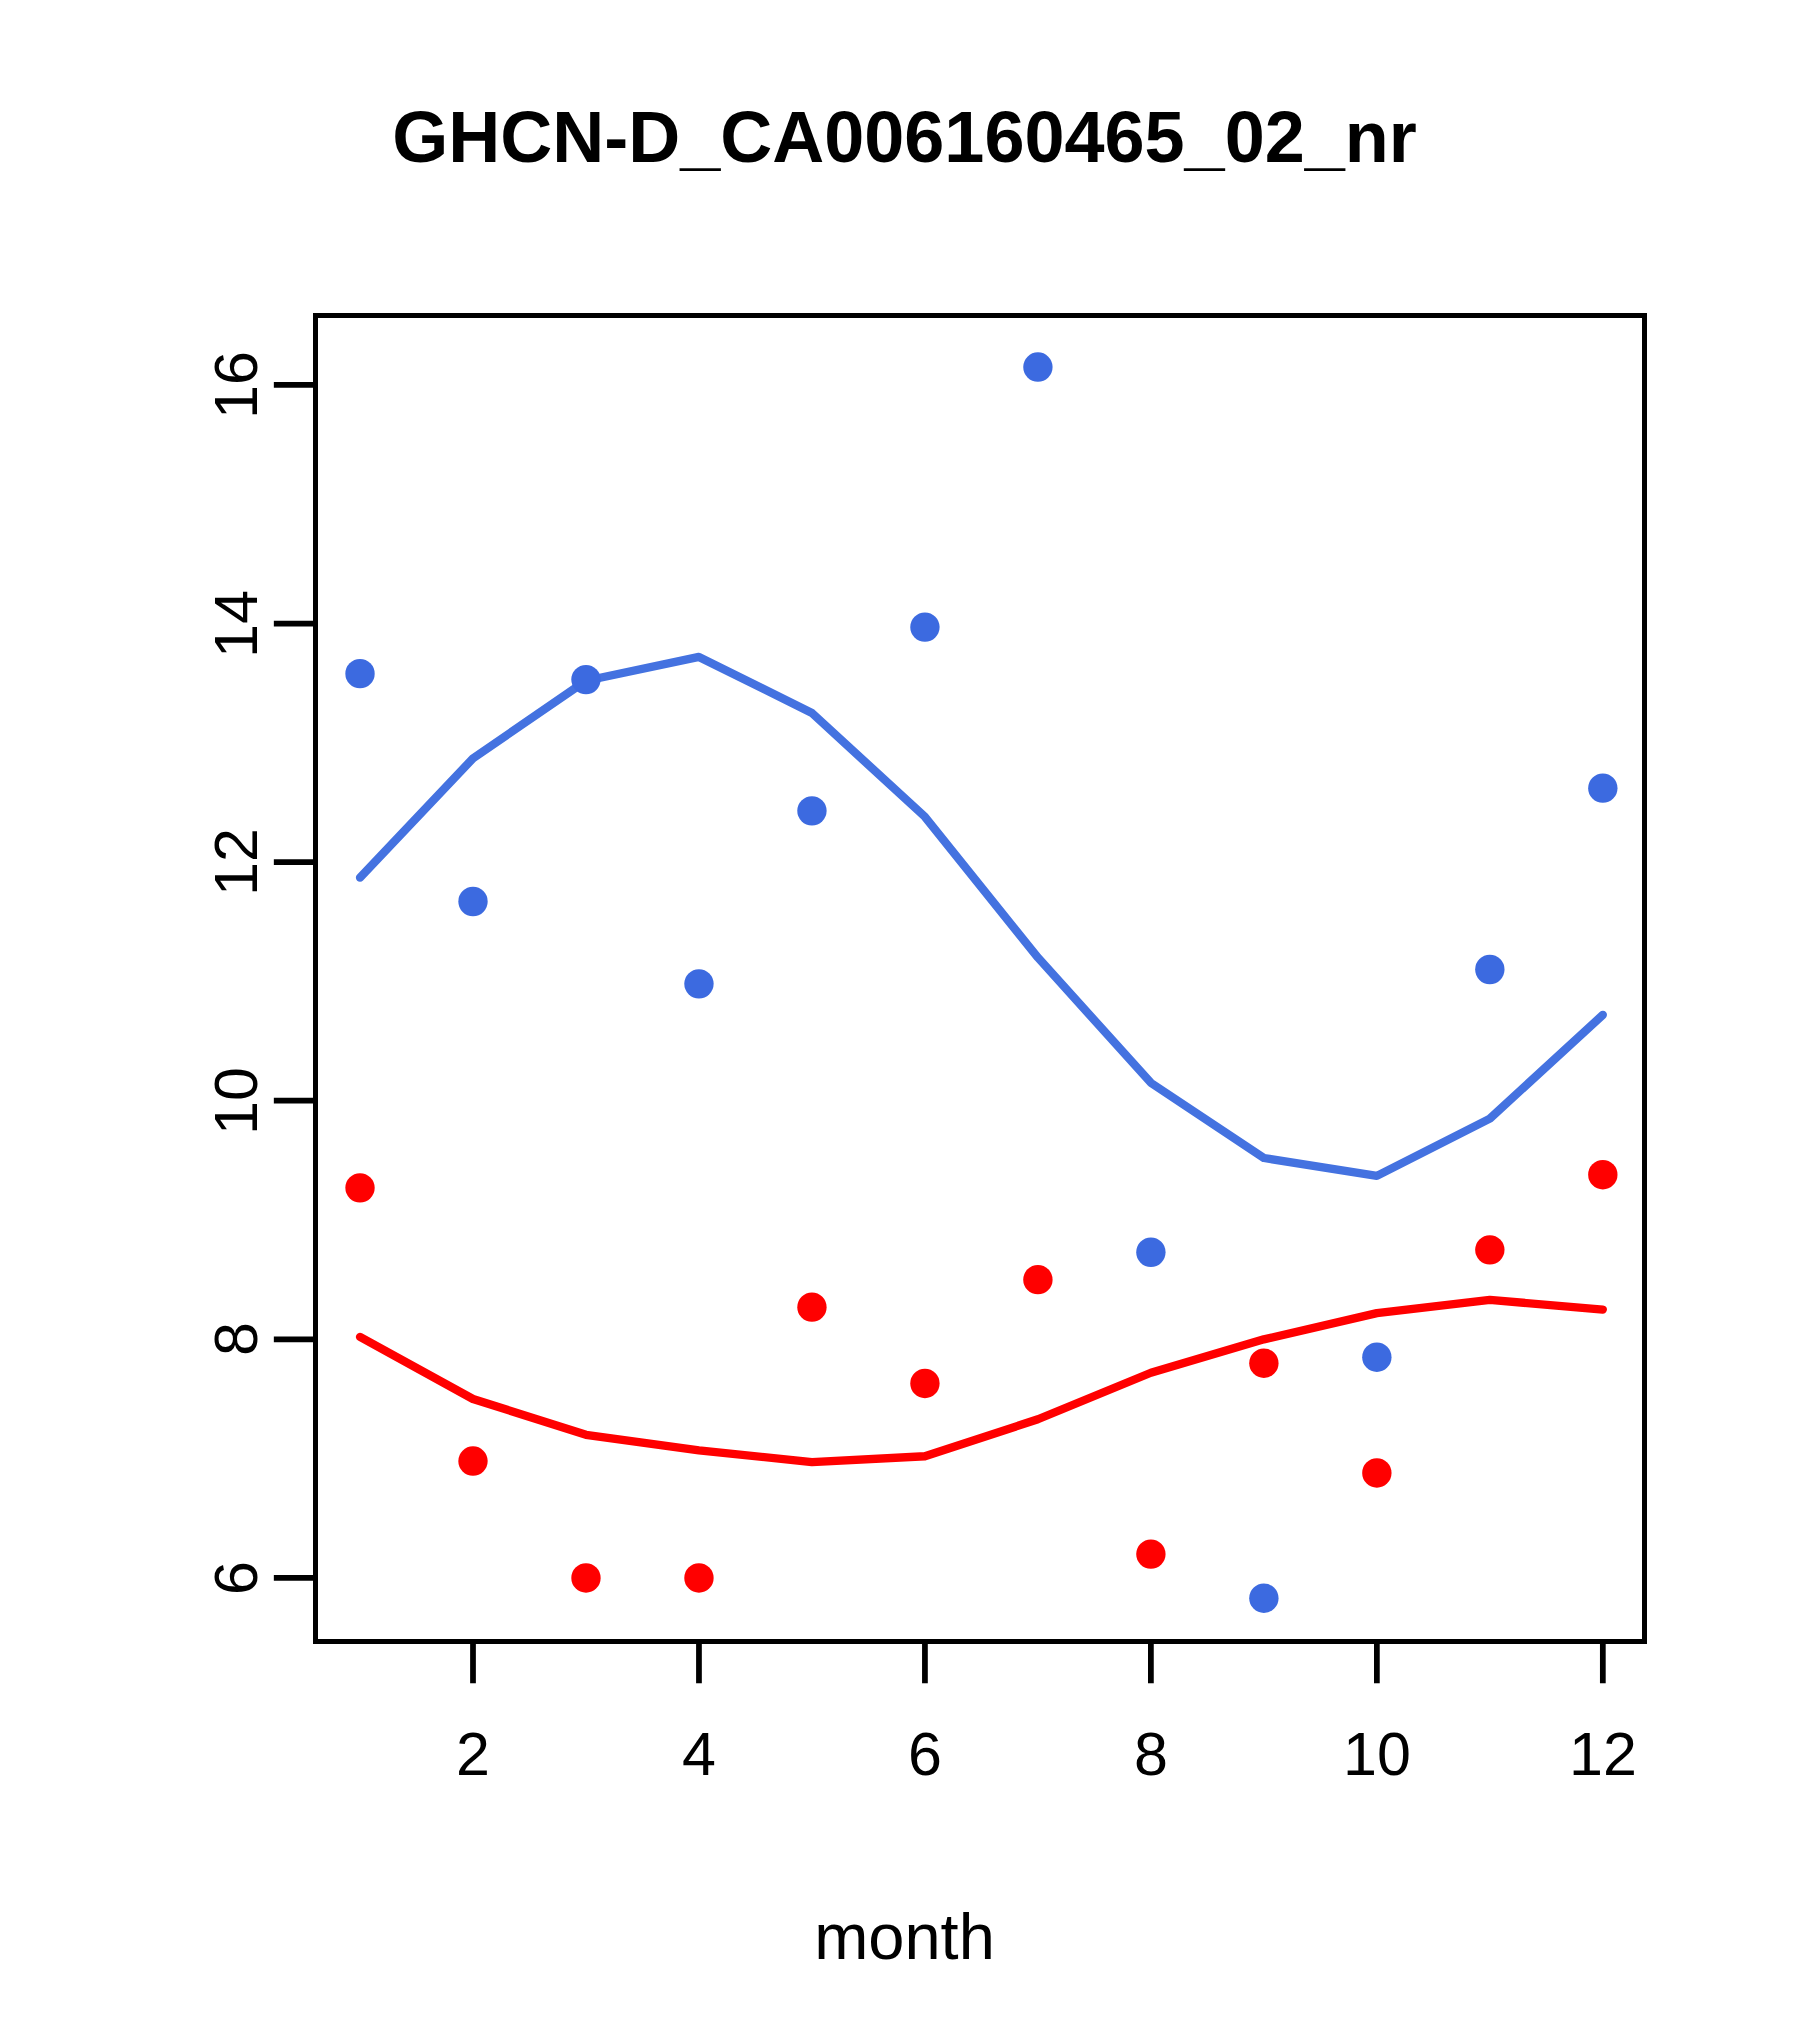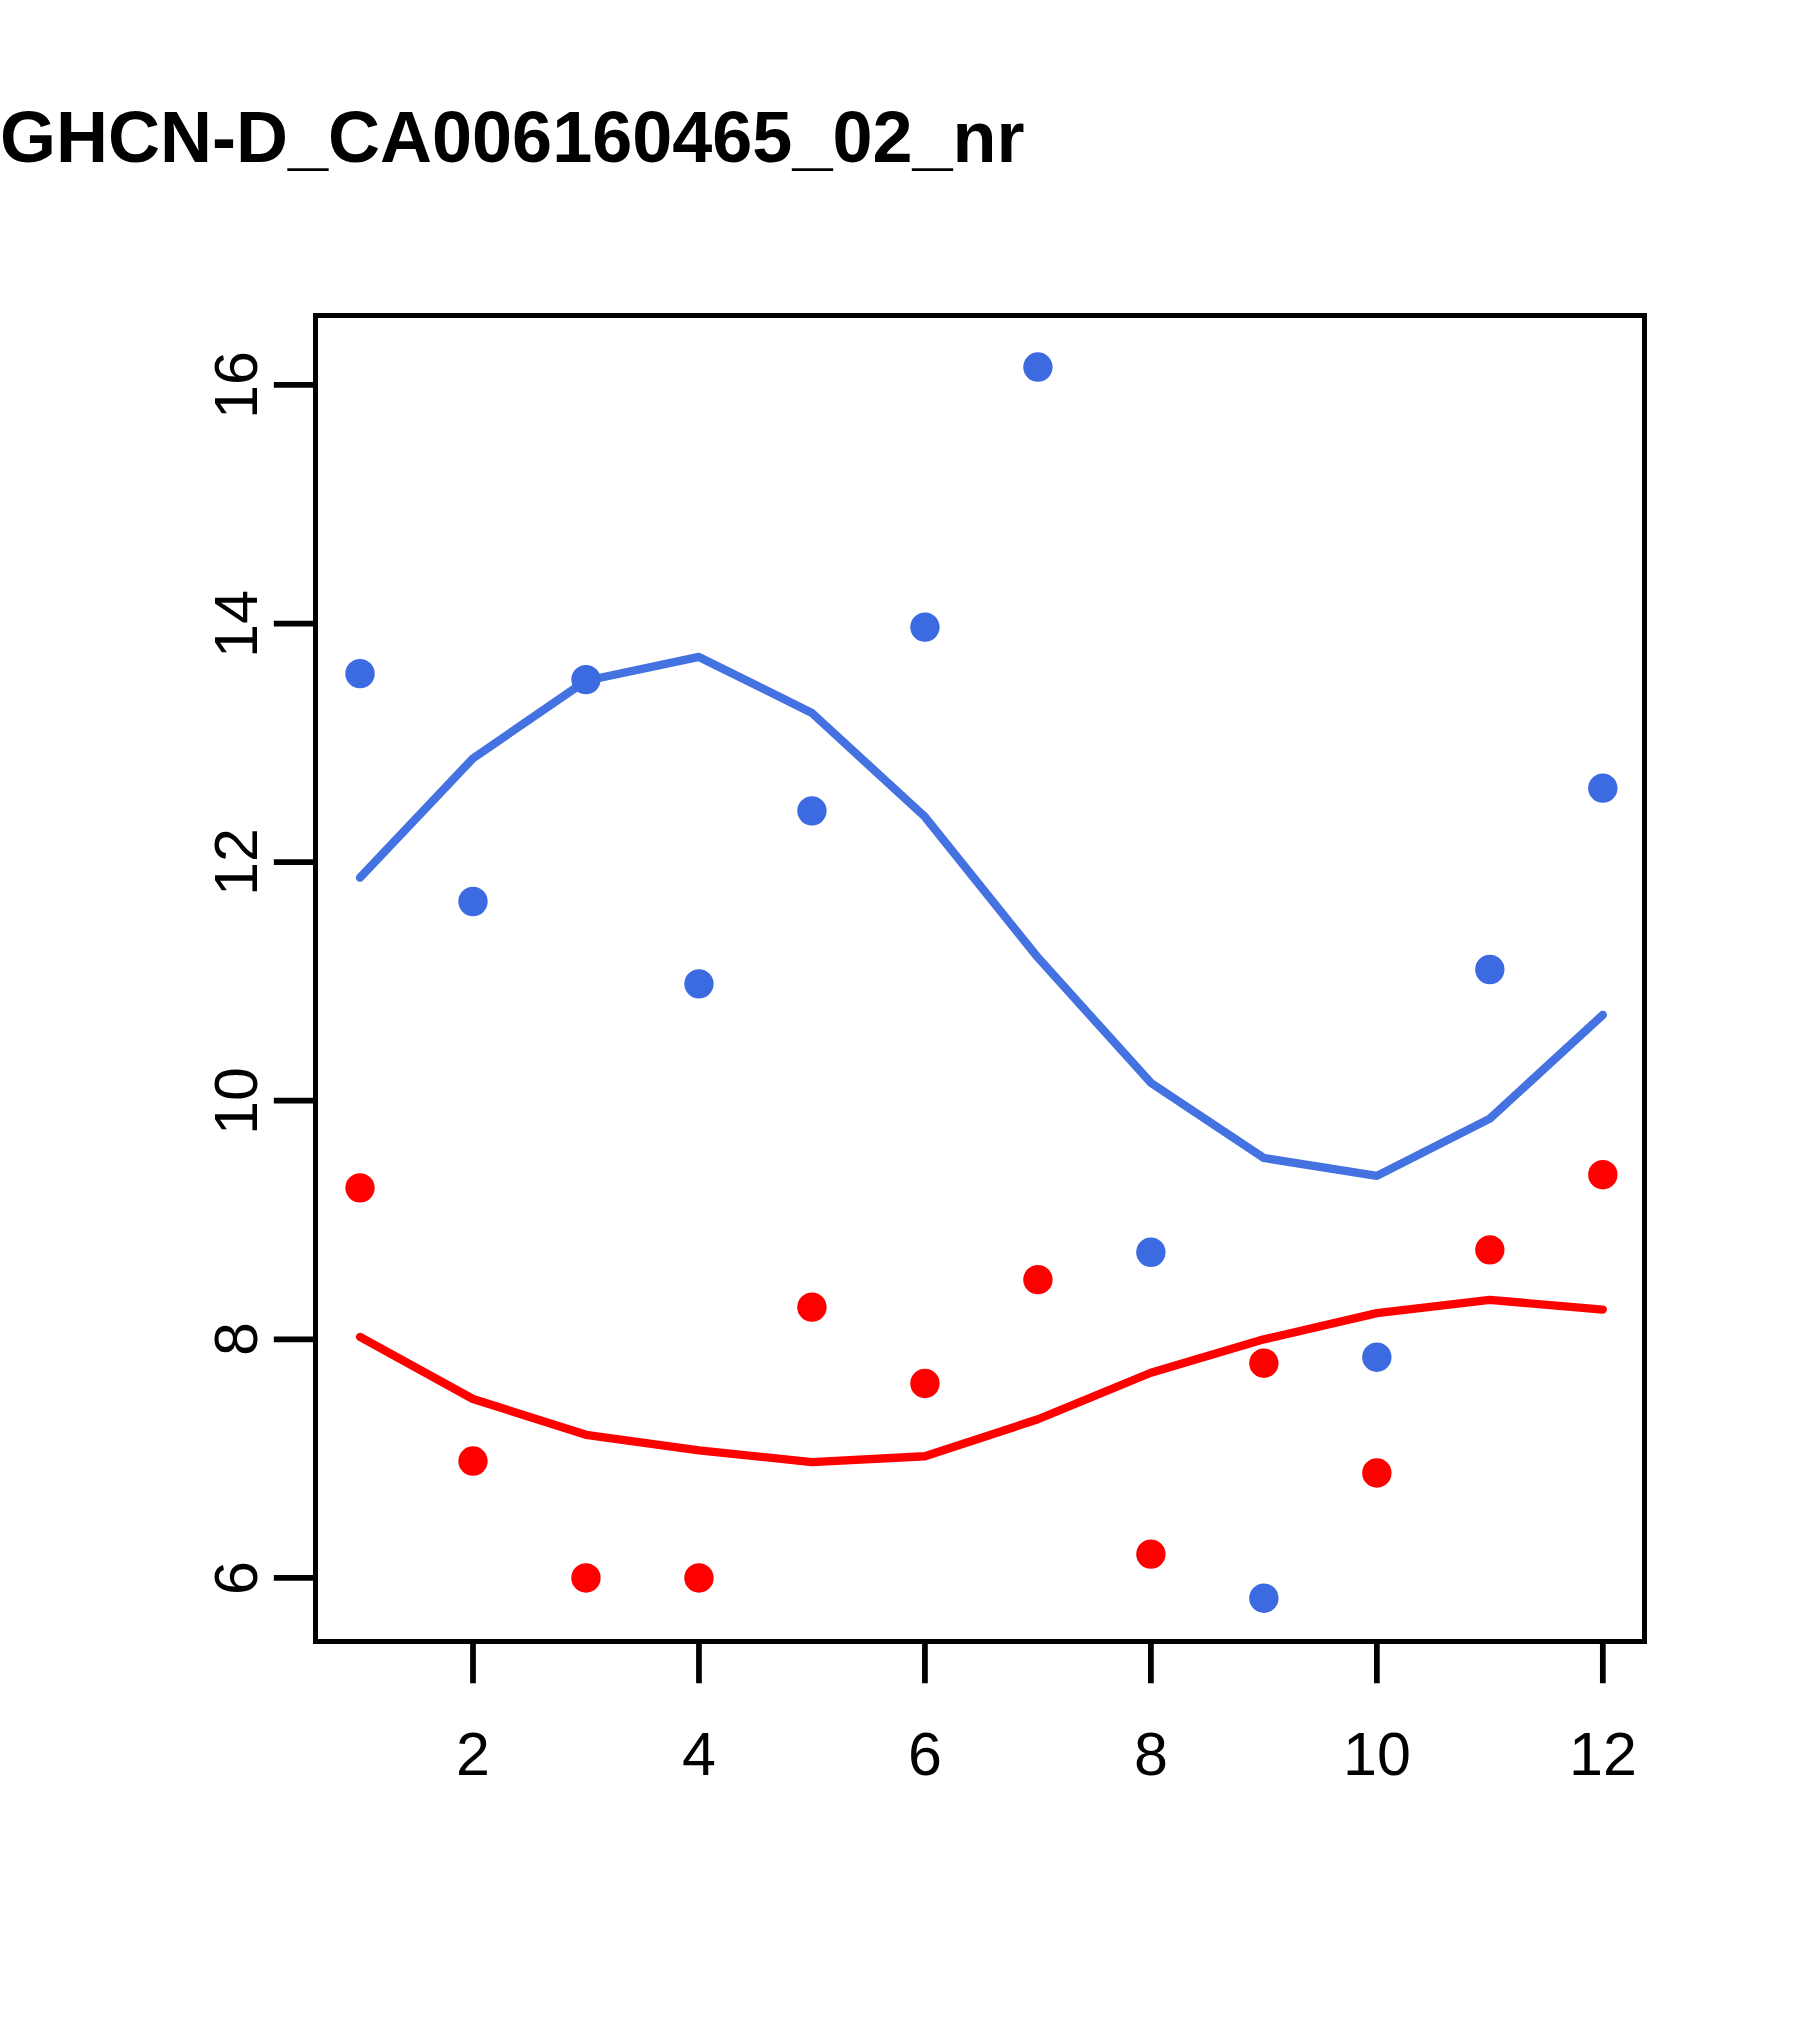--- a/index.html
+++ b/index.html
@@ -1,21 +1,21 @@
 <!DOCTYPE html>
 <html style="font-size:10.2px"><head>
 <meta charset="utf-8">
 <title>GHCN-D plot</title>
 <style>
   html,body{margin:0;padding:0;background:#ffffff;}
   body{width:1809px;height:2035px;font-family:"Liberation Sans",sans-serif;color:#000;}
   #root{position:relative;width:1809px;height:2035px;background:#fff;overflow:hidden;}
 
   #chart-title{
-    position:absolute;left:0;top:96px;width:1809px;text-align:left;
+    position:absolute;left:0;top:96px;width:1809px;text-align:center;
     font-size:72px;font-weight:bold;letter-spacing:0px;
     font-family:"Liberation Sans",sans-serif;color:#000;white-space:nowrap;
   }
 
   #plot-area{
     position:absolute;left:313px;top:313px;width:1334px;height:1331px;
     border:5.7px solid #000;box-sizing:border-box;background:#fff;
   }
 
   #svg-layer{position:absolute;left:0;top:0;width:1809px;height:2035px;pointer-events:none;}
@@ -103,15 +103,16 @@
     </div>
   <div id="x-tick-labels">
       <div class="axis-tick-label x-tick-label" style="width: 166px; left: 390px; top: 1719px;">2</div>
       <div class="axis-tick-label x-tick-label" style="width: 166px; left: 616px; top: 1719px;">4</div>
       <div class="axis-tick-label x-tick-label" style="width: 166px; left: 842px; top: 1719px;">6</div>
       <div class="axis-tick-label x-tick-label" style="width: 166px; left: 1068px; top: 1719px;">8</div>
       <div class="axis-tick-label x-tick-label" style="width: 166px; left: 1294px; top: 1719px;">10</div>
       <div class="axis-tick-label x-tick-label" style="width: 166px; left: 1520px; top: 1719px;">12</div>
     </div>
 
+  <div id="x-axis-title">month</div>
 
 </div>
 
 
 </body></html>

